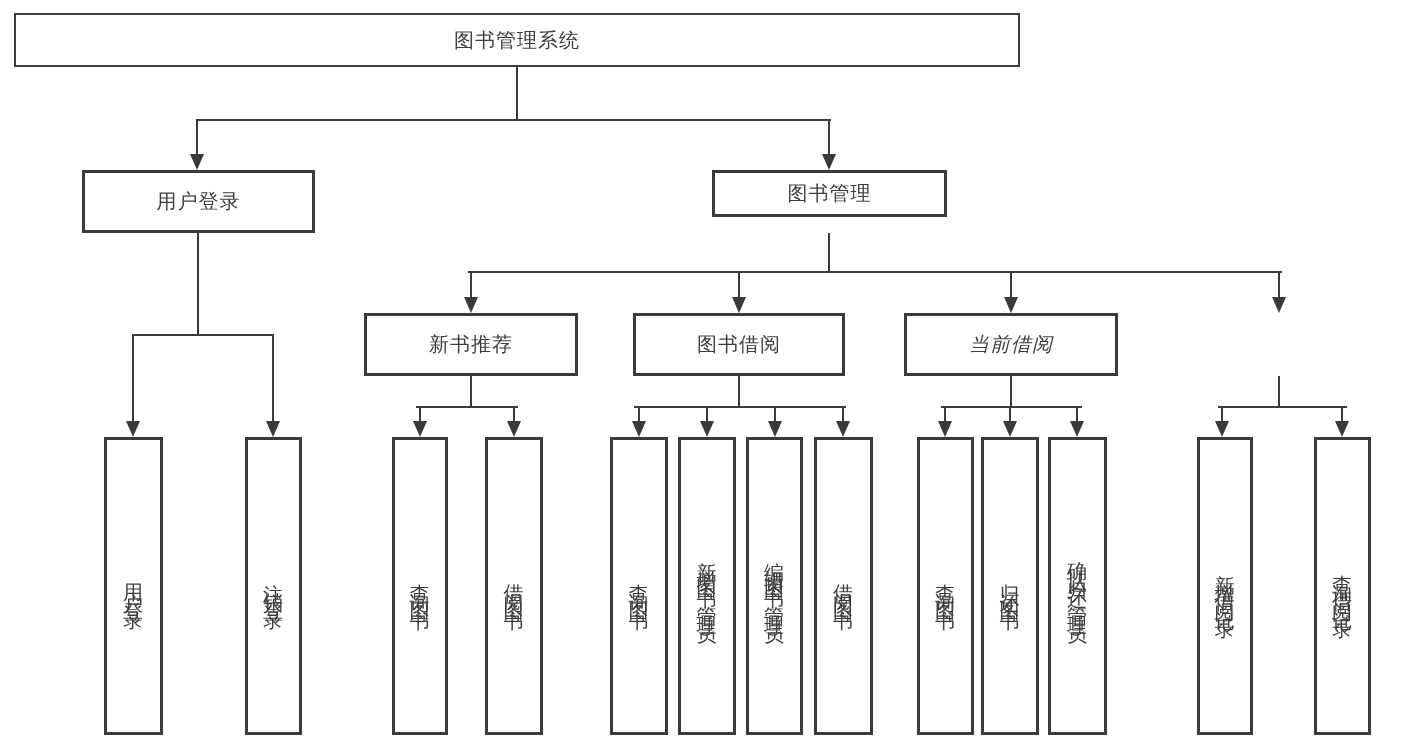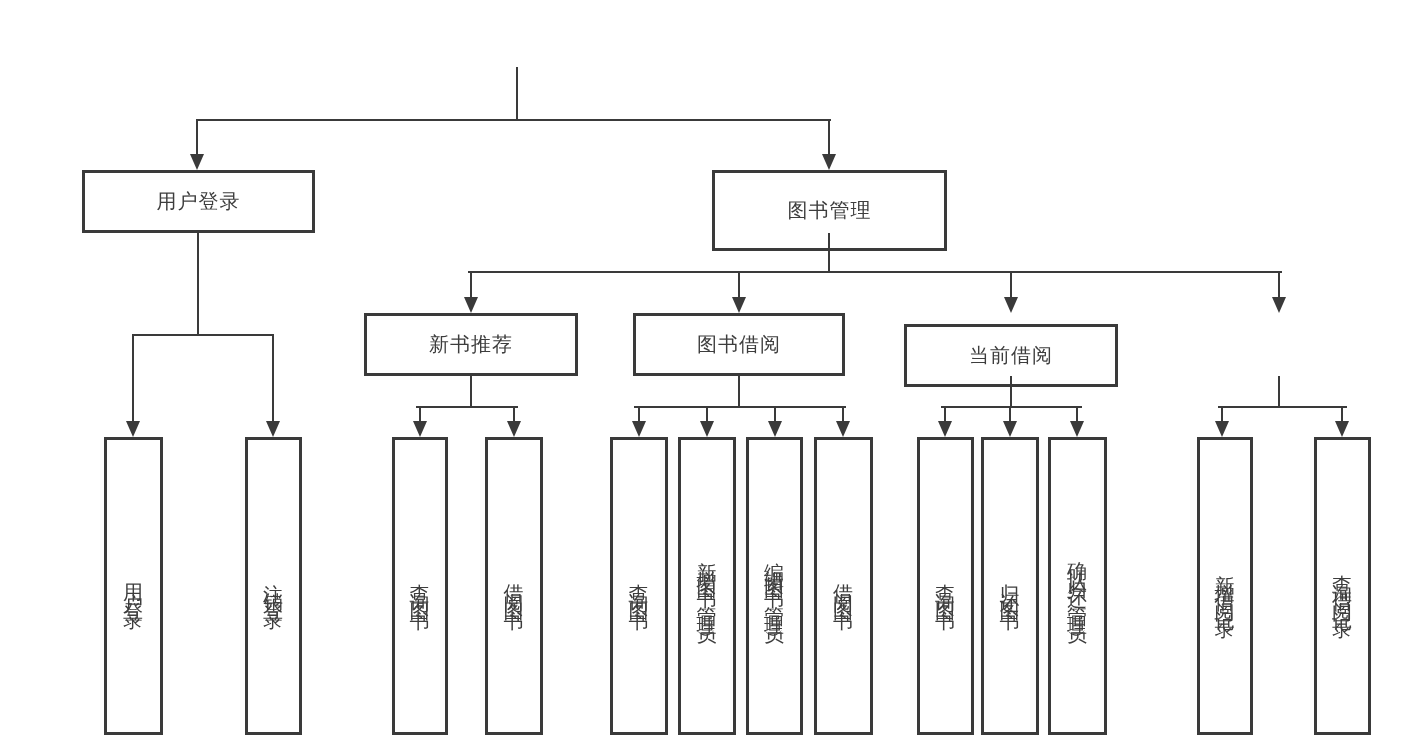--- a/index.html
+++ b/index.html
@@ -55,30 +55,31 @@
     letter-spacing: 1px;
     z-index: 10;
     white-space: nowrap;
   }
 </style>
 </head>
 <body>
 
 <div id="canvas">
 
+  <div class="box root" style="left:14px; top:13px; width:1006px; height:54px;">图书管理系统</div>
 
   <div class="box" style="left:82px; top:170px; width:233px; height:63px;">用户登录</div>
 
-  <div class="box" style="left:712px; top:170px; width:235px; height:81px;">图书管理</div>
+  <div class="box" style="left:712px; top:170px; width:235px; height:47px;">图书管理</div>
 
   <div class="box" style="left:633px; top:313px; width:212px; height:63px;">图书借阅</div>
 
   <div class="box" style="left:364px; top:313px; width:214px; height:63px;">新书推荐</div>
 
-  <div class="box" style="left:904px; top:324px; width:214px; height:63px;">当前借阅</div>
+  <div class="box" style="left:904px; top:313px; width:214px; height:63px;font-style:italic;">当前借阅</div>
 
 
   <div class="box vbox" style="left:104px; top:437px; width:59px; height:298px;">用户登录</div>
 
   <div class="box vbox" style="left:245px; top:437px; width:57px; height:298px;">注销登录</div>
 
   <div class="box vbox" style="left:392px; top:437px; width:56px; height:298px;">查询图书</div>
 
   <div class="box vbox" style="left:485px; top:437px; width:58px; height:298px;">借阅图书</div>
 

